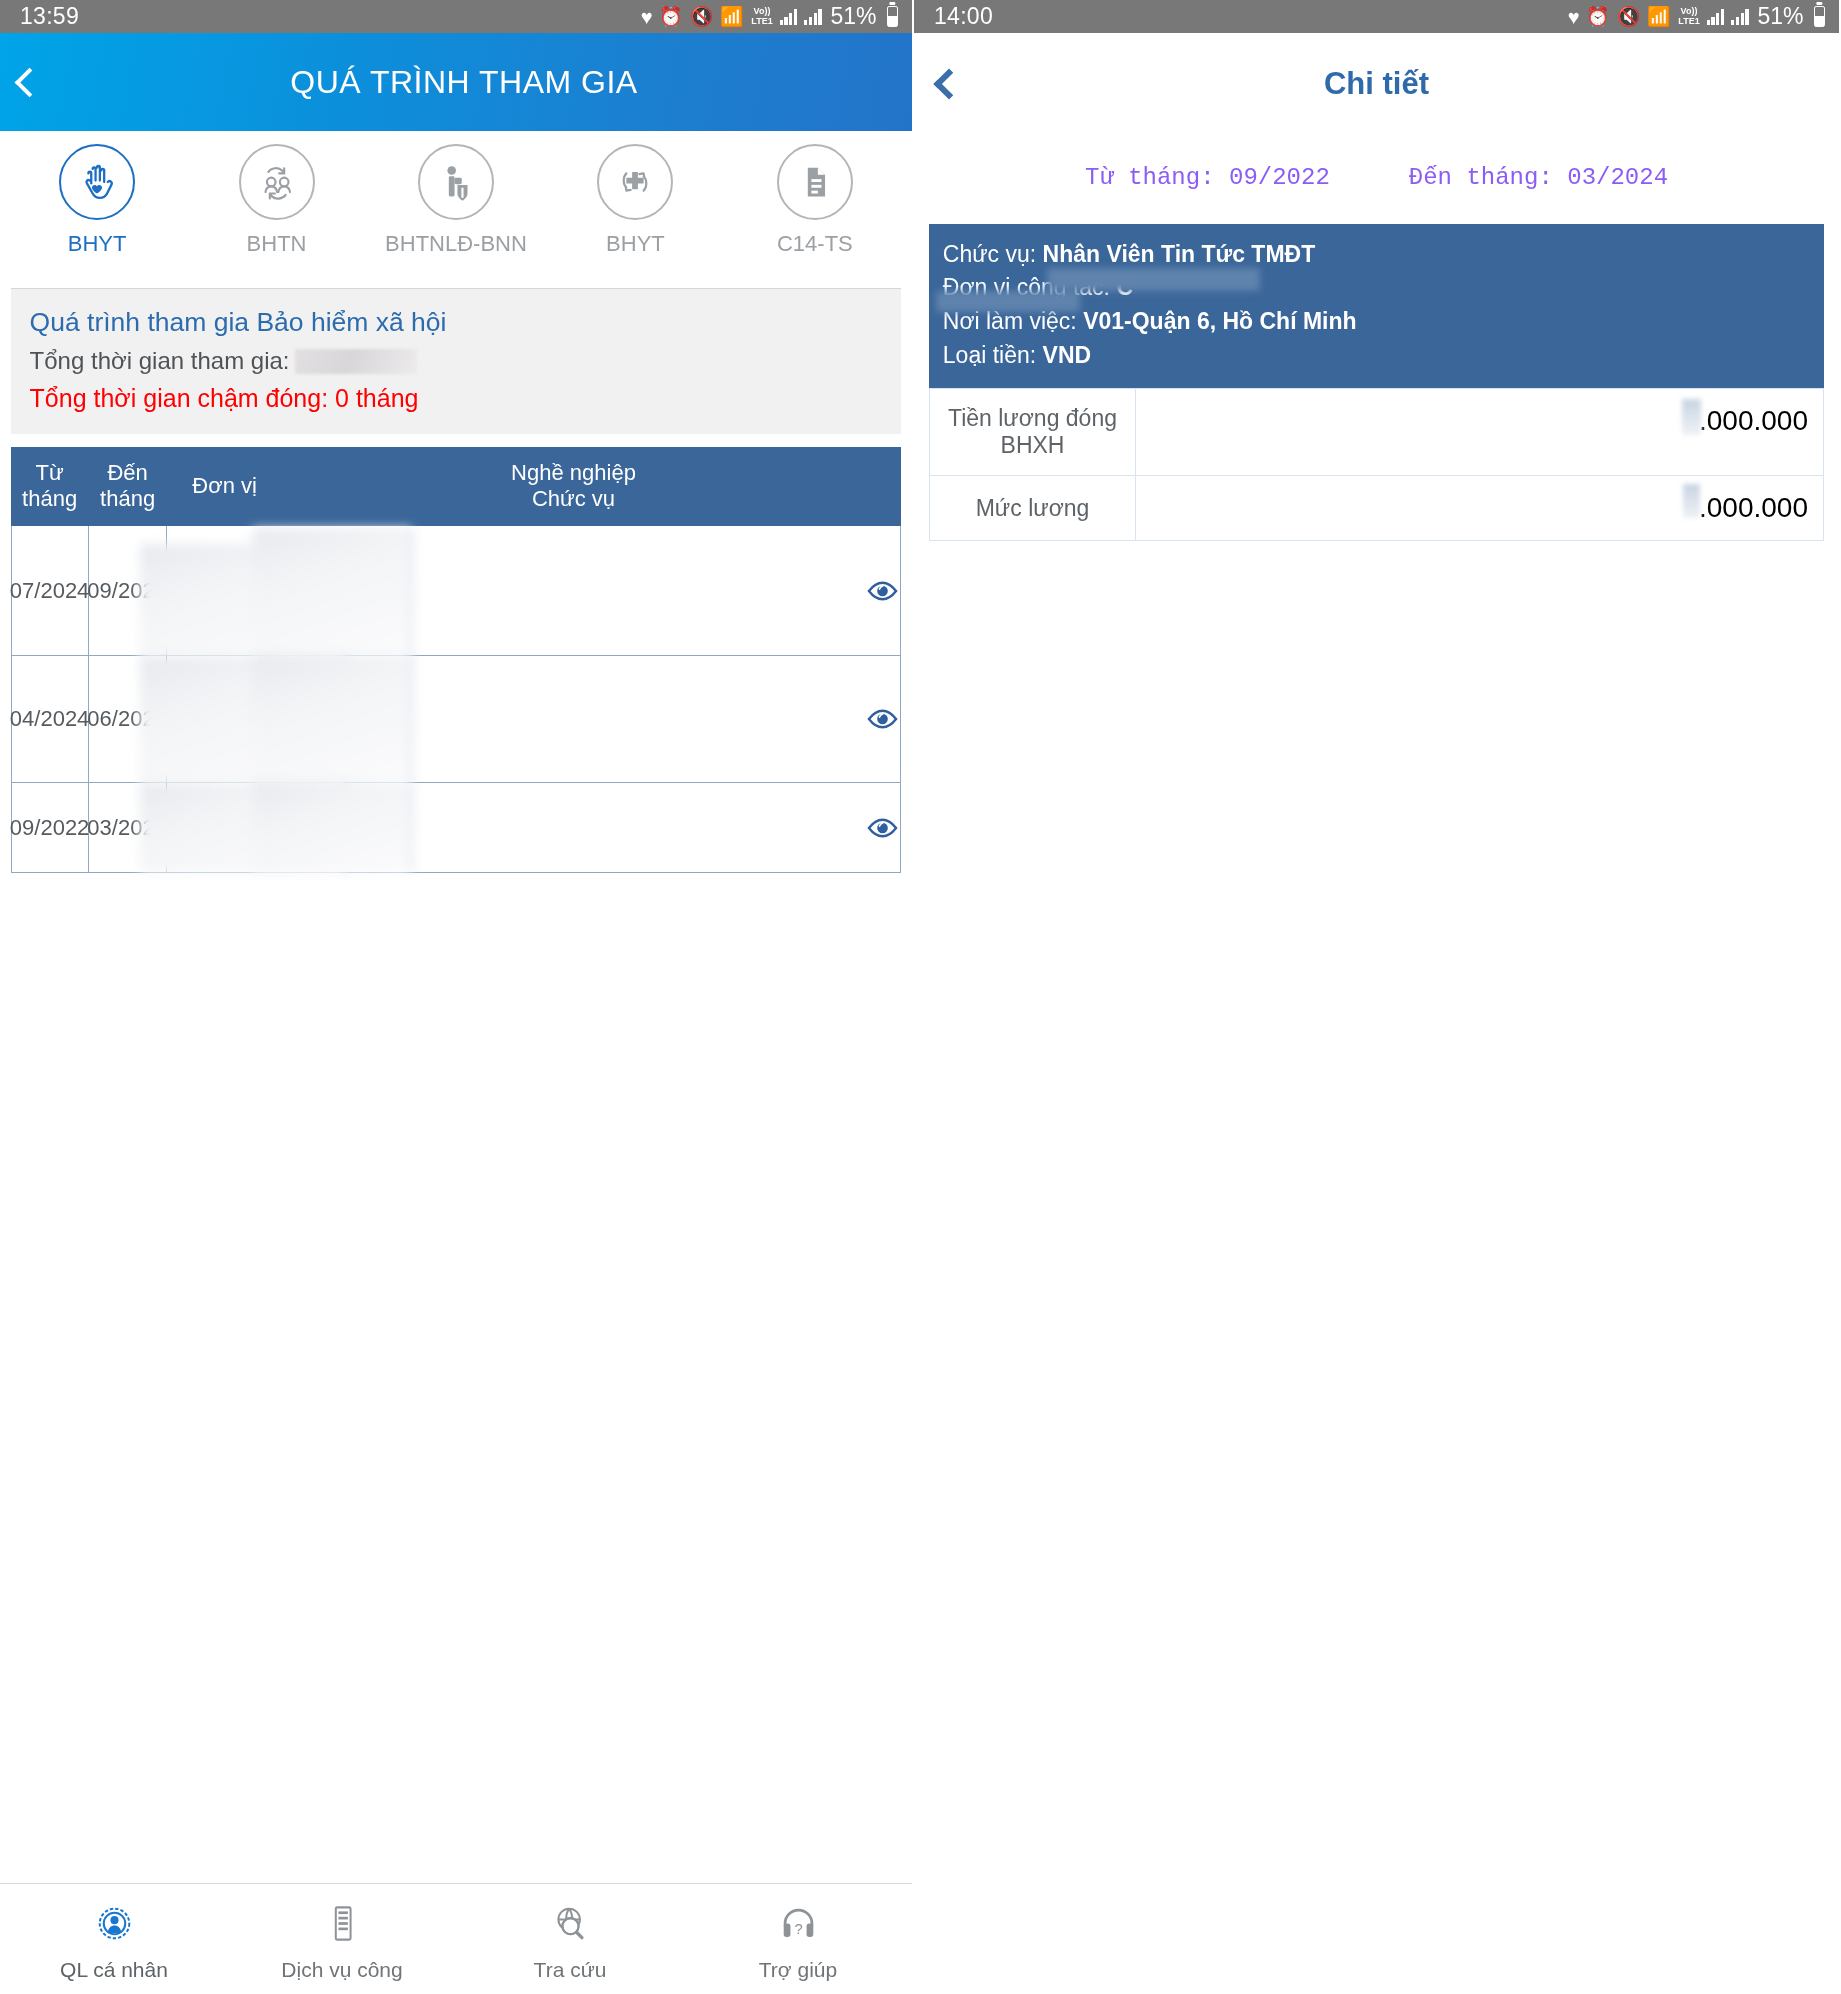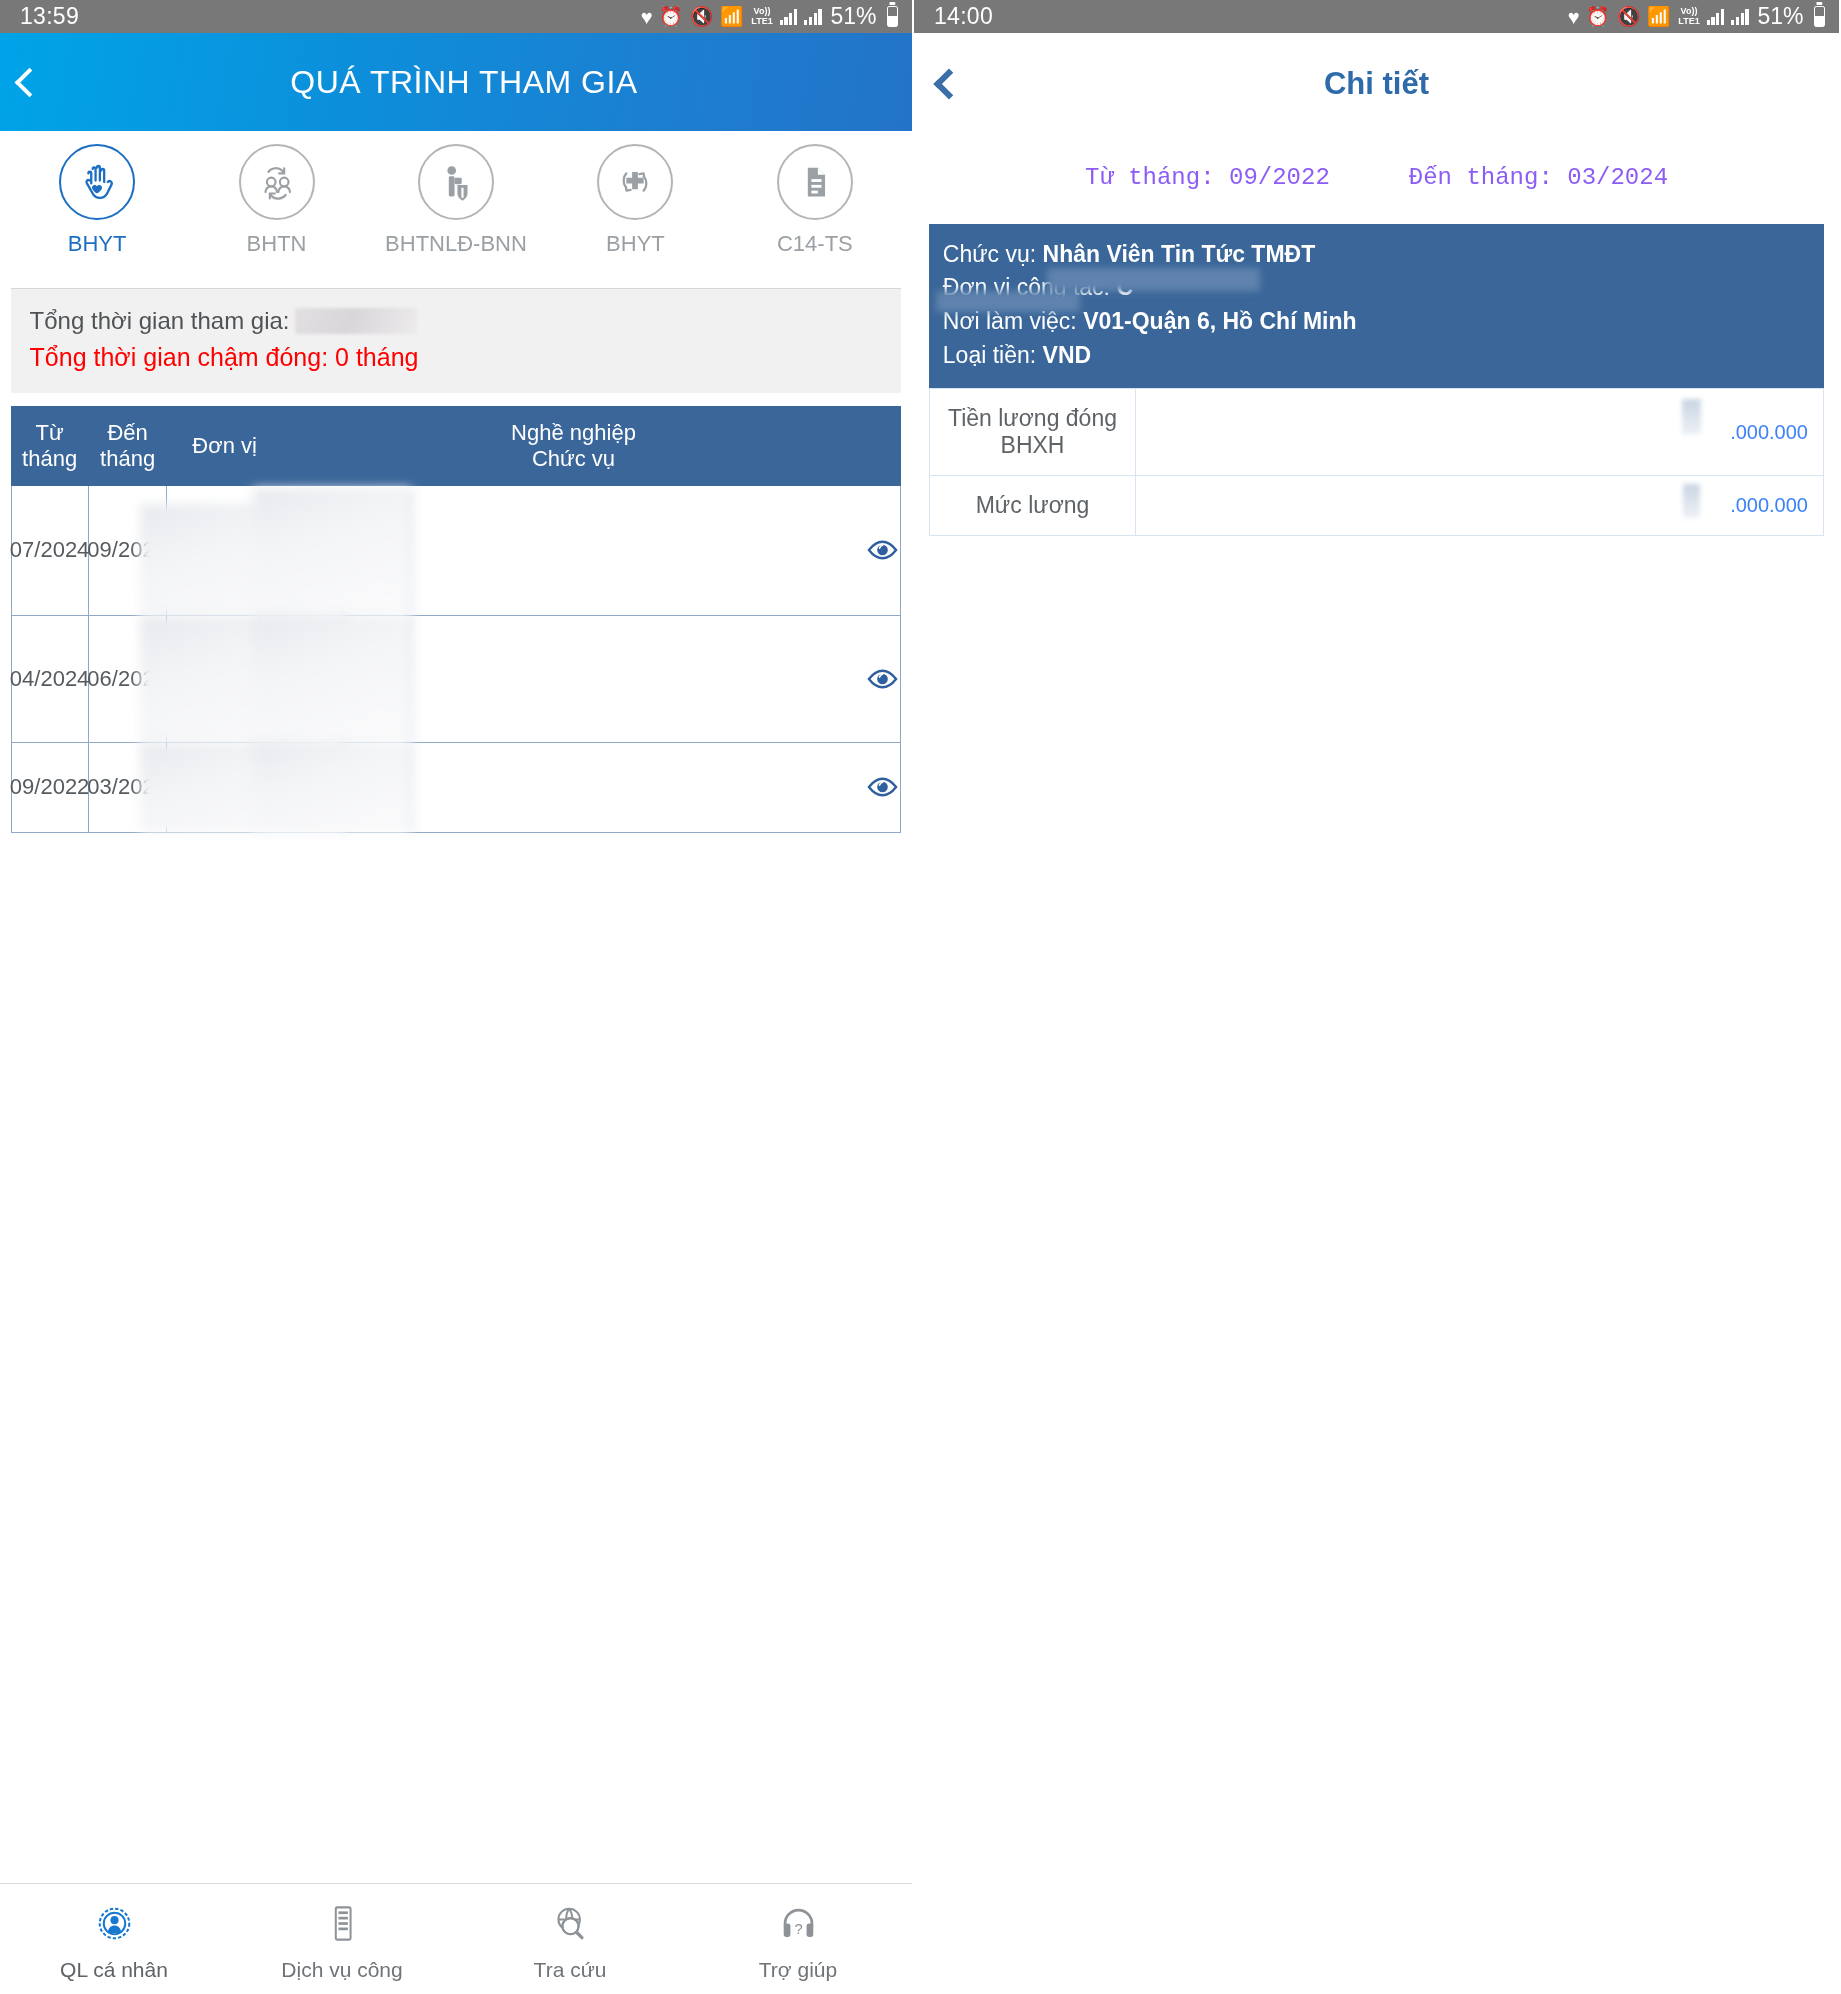--- a/index.html
+++ b/index.html
@@ -134,21 +134,21 @@
     margin: 33px 15px 0 15px; background: #3A6699; color: #fff;
     padding: 13.8px 13.8px 16px 13.8px; position: relative; line-height: 1.46;
   }
   .r-card .line { font-size: 23px; }
   .r-card .line b { font-weight: bold; }
   .card-redact { position: absolute; background: #5F83AD; filter: blur(3.7px); }
   .r-tbl { margin: 0 15px; }
   .r-tr { display: flex; border: 1.6px solid #D8E4F1; border-top: none; }
   .r-tr:first-child { border-top: 1.6px solid #D8E4F1; }
   .r-td-l { width: 206px; padding: 16px 10.6px; font-size: 23px; color: #5E6367; text-align: center; border-right: 1.6px solid #D8E4F1; display:flex; align-items:center; justify-content:center;}
-  .r-td-r { flex: 1; padding: 16px 15px; font-size: 20px; color: #3b82f6; text-align: right; position: relative; display:flex; align-items:center; justify-content:flex-end;}
+  .r-td-r { flex: 1; padding: 16px 15px; font-size: 28px; color: #000000; text-align: right; position: relative; display:flex; align-items:flex-start; justify-content:flex-end;}
   .num-redact { position: absolute; background: linear-gradient(180deg,#C8D4E2,#EEF2F6); filter: blur(2.6px); }
 </style>
 </head>
 <body>
 
 <div class="screens">
 
   <div class="screen screen-left">
 
     <div class="statusbar">
@@ -241,20 +241,21 @@
             <rect x="27" y="28" width="14" height="4" fill="#fff"></rect>
             <rect x="27" y="36" width="14" height="4" fill="#fff"></rect>
             <rect x="27" y="44" width="9" height="4" fill="#fff"></rect>
           </svg>
         </div>
         <div class="tab-label">C14-TS</div>
       </div>
     </div>
 
     <div class="summary">
+      <div class="summary-title">Quá trình tham gia Bảo hiểm xã hội</div>
       <div class="summary-row">
         <span>Tổng thời gian tham gia:</span>
         <span class="redact-inline"></span>
       </div>
       <div class="summary-warn">Tổng thời gian chậm đóng: 0 tháng</div>
     </div>
 
     <div class="tbl">
       <div class="tbl-head">
         <div class="c1">Từ tháng</div>

